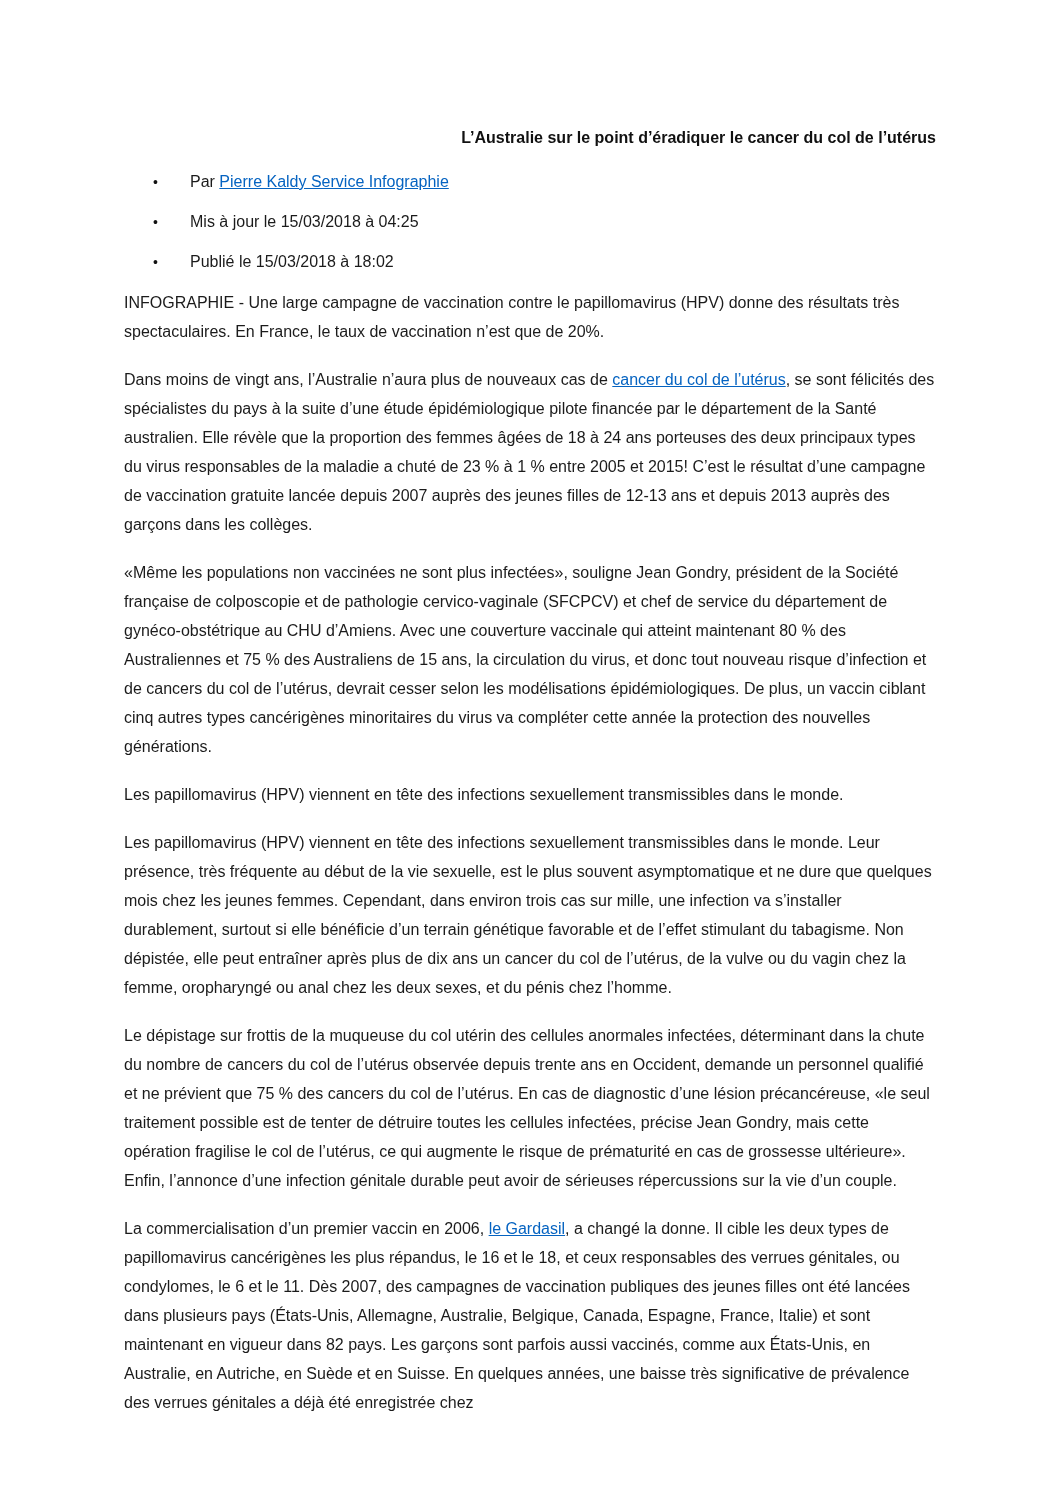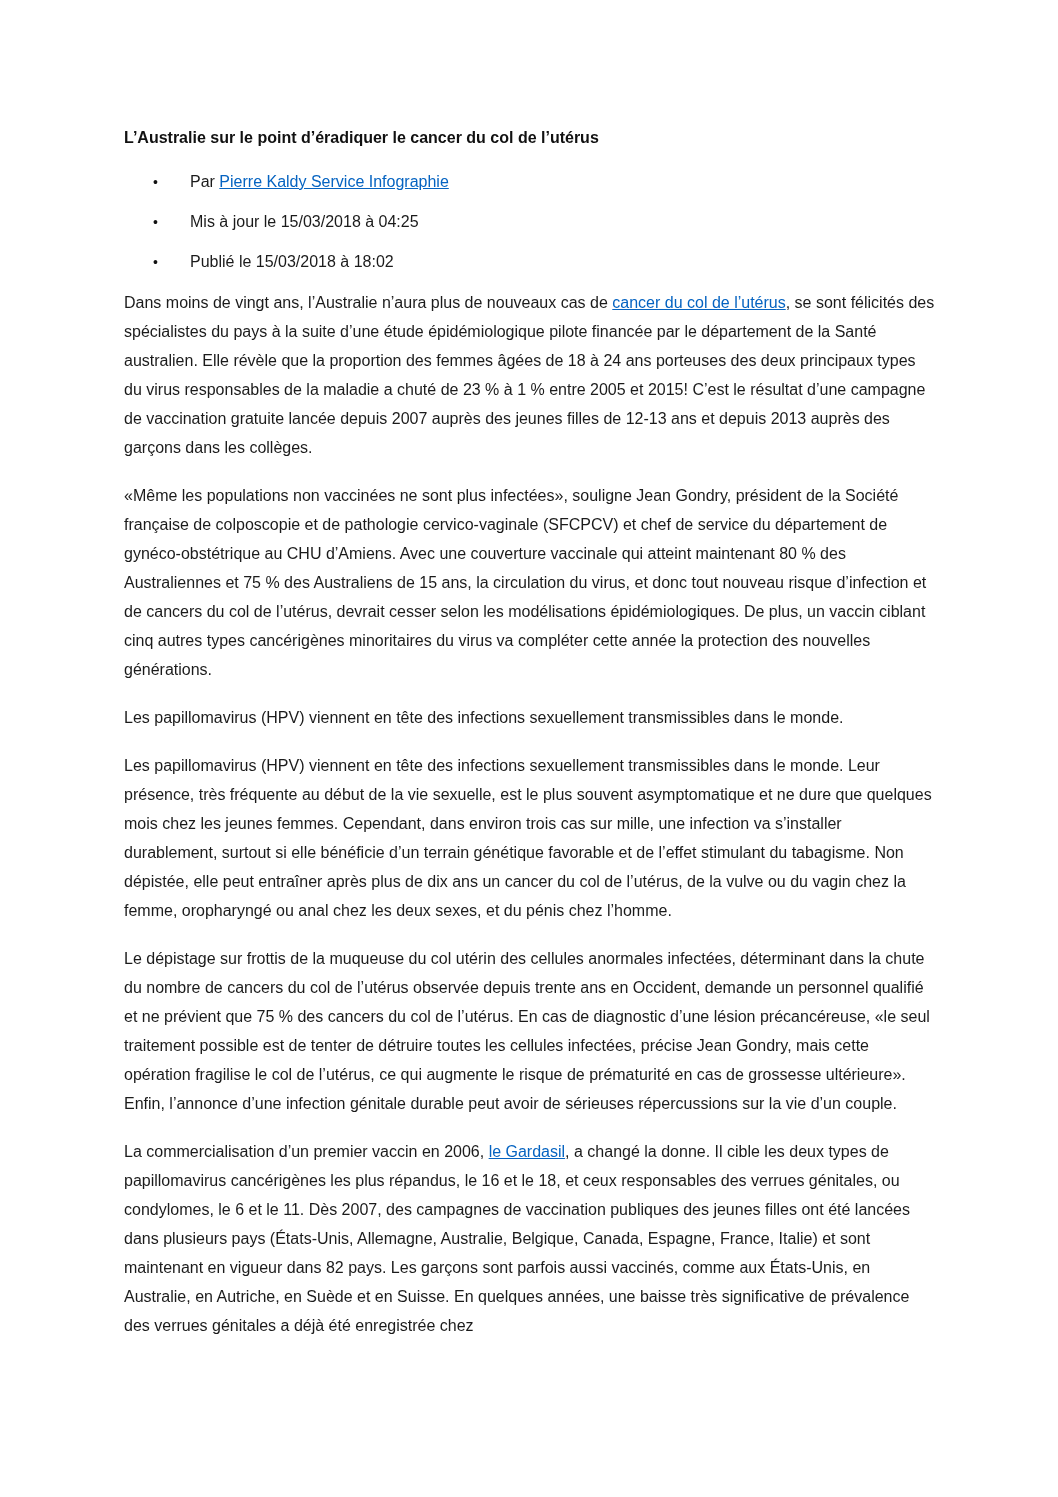--- a/index.html
+++ b/index.html
@@ -19,20 +19,21 @@
     padding: 128px 122px 0 124px;
     color: #1b1b1b;
   }
 
   .article-title {
     font-size: 16px;
     font-weight: bold;
     line-height: 20px;
     color: #111111;
     margin-bottom: 20px;
+    text-align: right;
   }
 
   ul.meta-list {
     list-style: none;
     margin: 0 0 12px 0;
   }
 
   ul.meta-list li {
     position: relative;
     padding-left: 66px;
@@ -81,20 +82,23 @@
       <span>Mis à jour le 15/03/2018 à 04:25</span>
     </li>
     <li>
       <span class="bullet">•</span>
       <span>Publié le 15/03/2018 à 18:02</span>
     </li>
   </ul>
 
   <div class="body-copy">
 
+    <p>
+      <span>INFOGRAPHIE - Une large campagne de vaccination contre le papillomavirus (HPV) donne des résultats très spectaculaires. En France, le taux de vaccination n’est que de 20%.</span>
+    </p>
 
     <p>
       <span>Dans moins de vingt ans, l’Australie n’aura plus de nouveaux cas de </span><a class="doc-link">cancer du col de l’utérus</a><span>, se sont félicités des spécialistes du pays à la suite d’une étude épidémiologique pilote financée par le département de la Santé australien. Elle révèle que la proportion des femmes âgées de 18 à 24 ans porteuses des deux principaux types du virus responsables de la maladie a chuté de 23 % à 1 % entre 2005 et 2015! C’est le résultat d’une campagne de vaccination gratuite lancée depuis 2007 auprès des jeunes filles de 12-13 ans et depuis 2013 auprès des garçons dans les collèges.</span>
     </p>
 
     <p>
       <span>«Même les populations non vaccinées ne sont plus infectées», souligne Jean Gondry, président de la Société française de colposcopie et de pathologie cervico-vaginale (SFCPCV) et chef de service du département de gynéco-obstétrique au CHU d’Amiens. Avec une couverture vaccinale qui atteint maintenant 80 % des Australiennes et 75 % des Australiens de 15 ans, la circulation du virus, et donc tout nouveau risque d’infection et de cancers du col de l’utérus, devrait cesser selon les modélisations épidémiologiques. De plus, un vaccin ciblant cinq autres types cancérigènes minoritaires du virus va compléter cette année la protection des nouvelles générations.</span>
     </p>
 
     <p>

